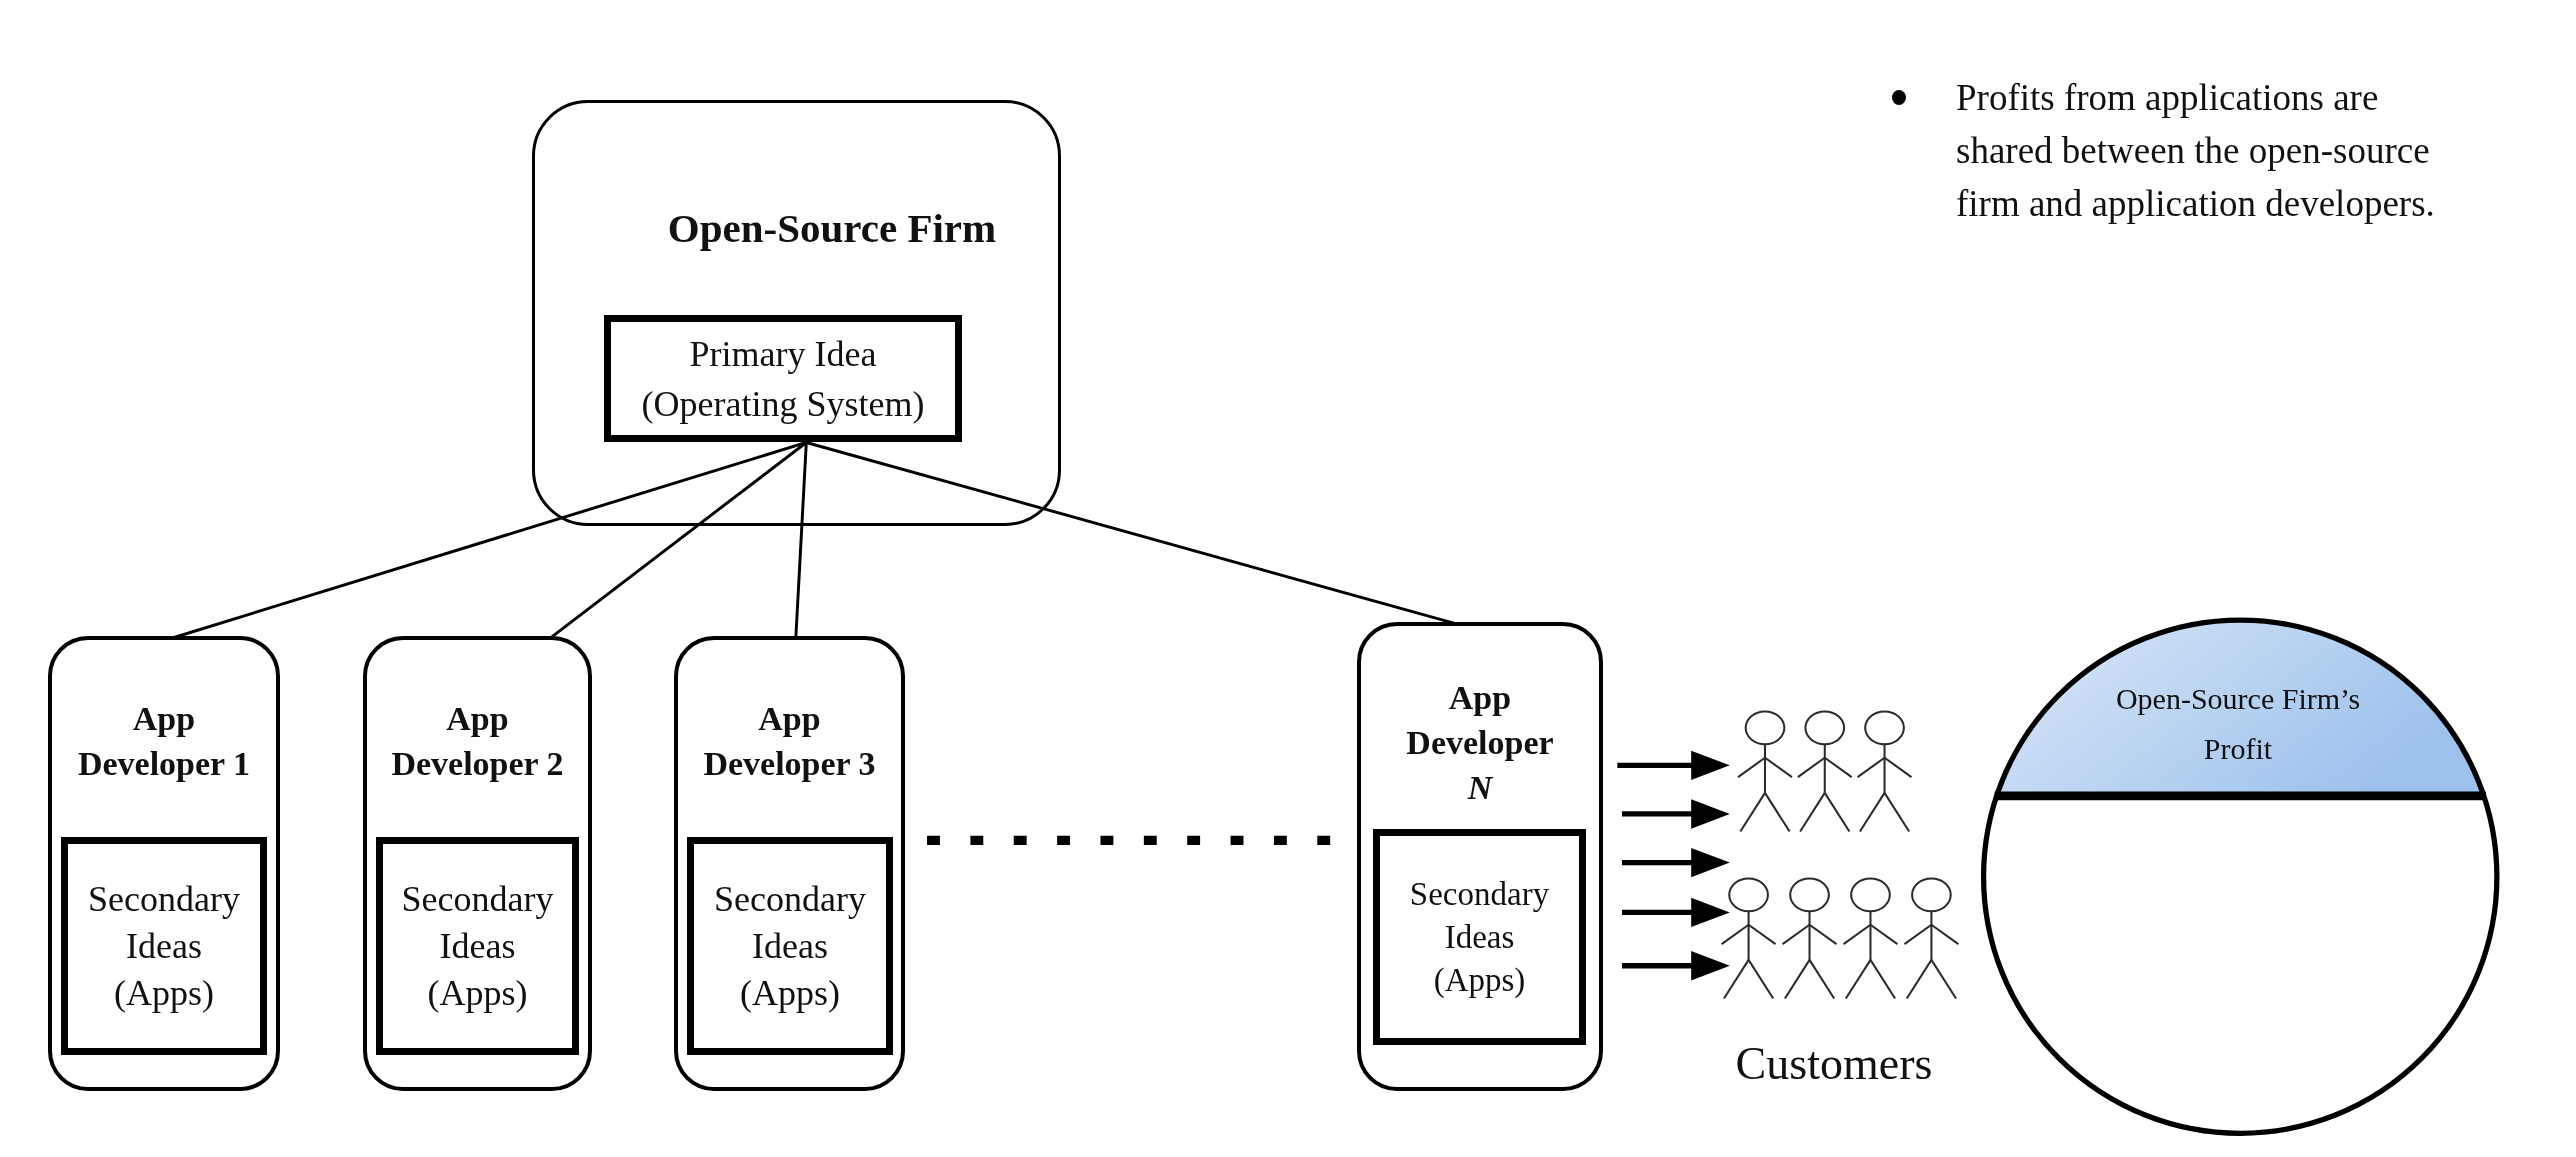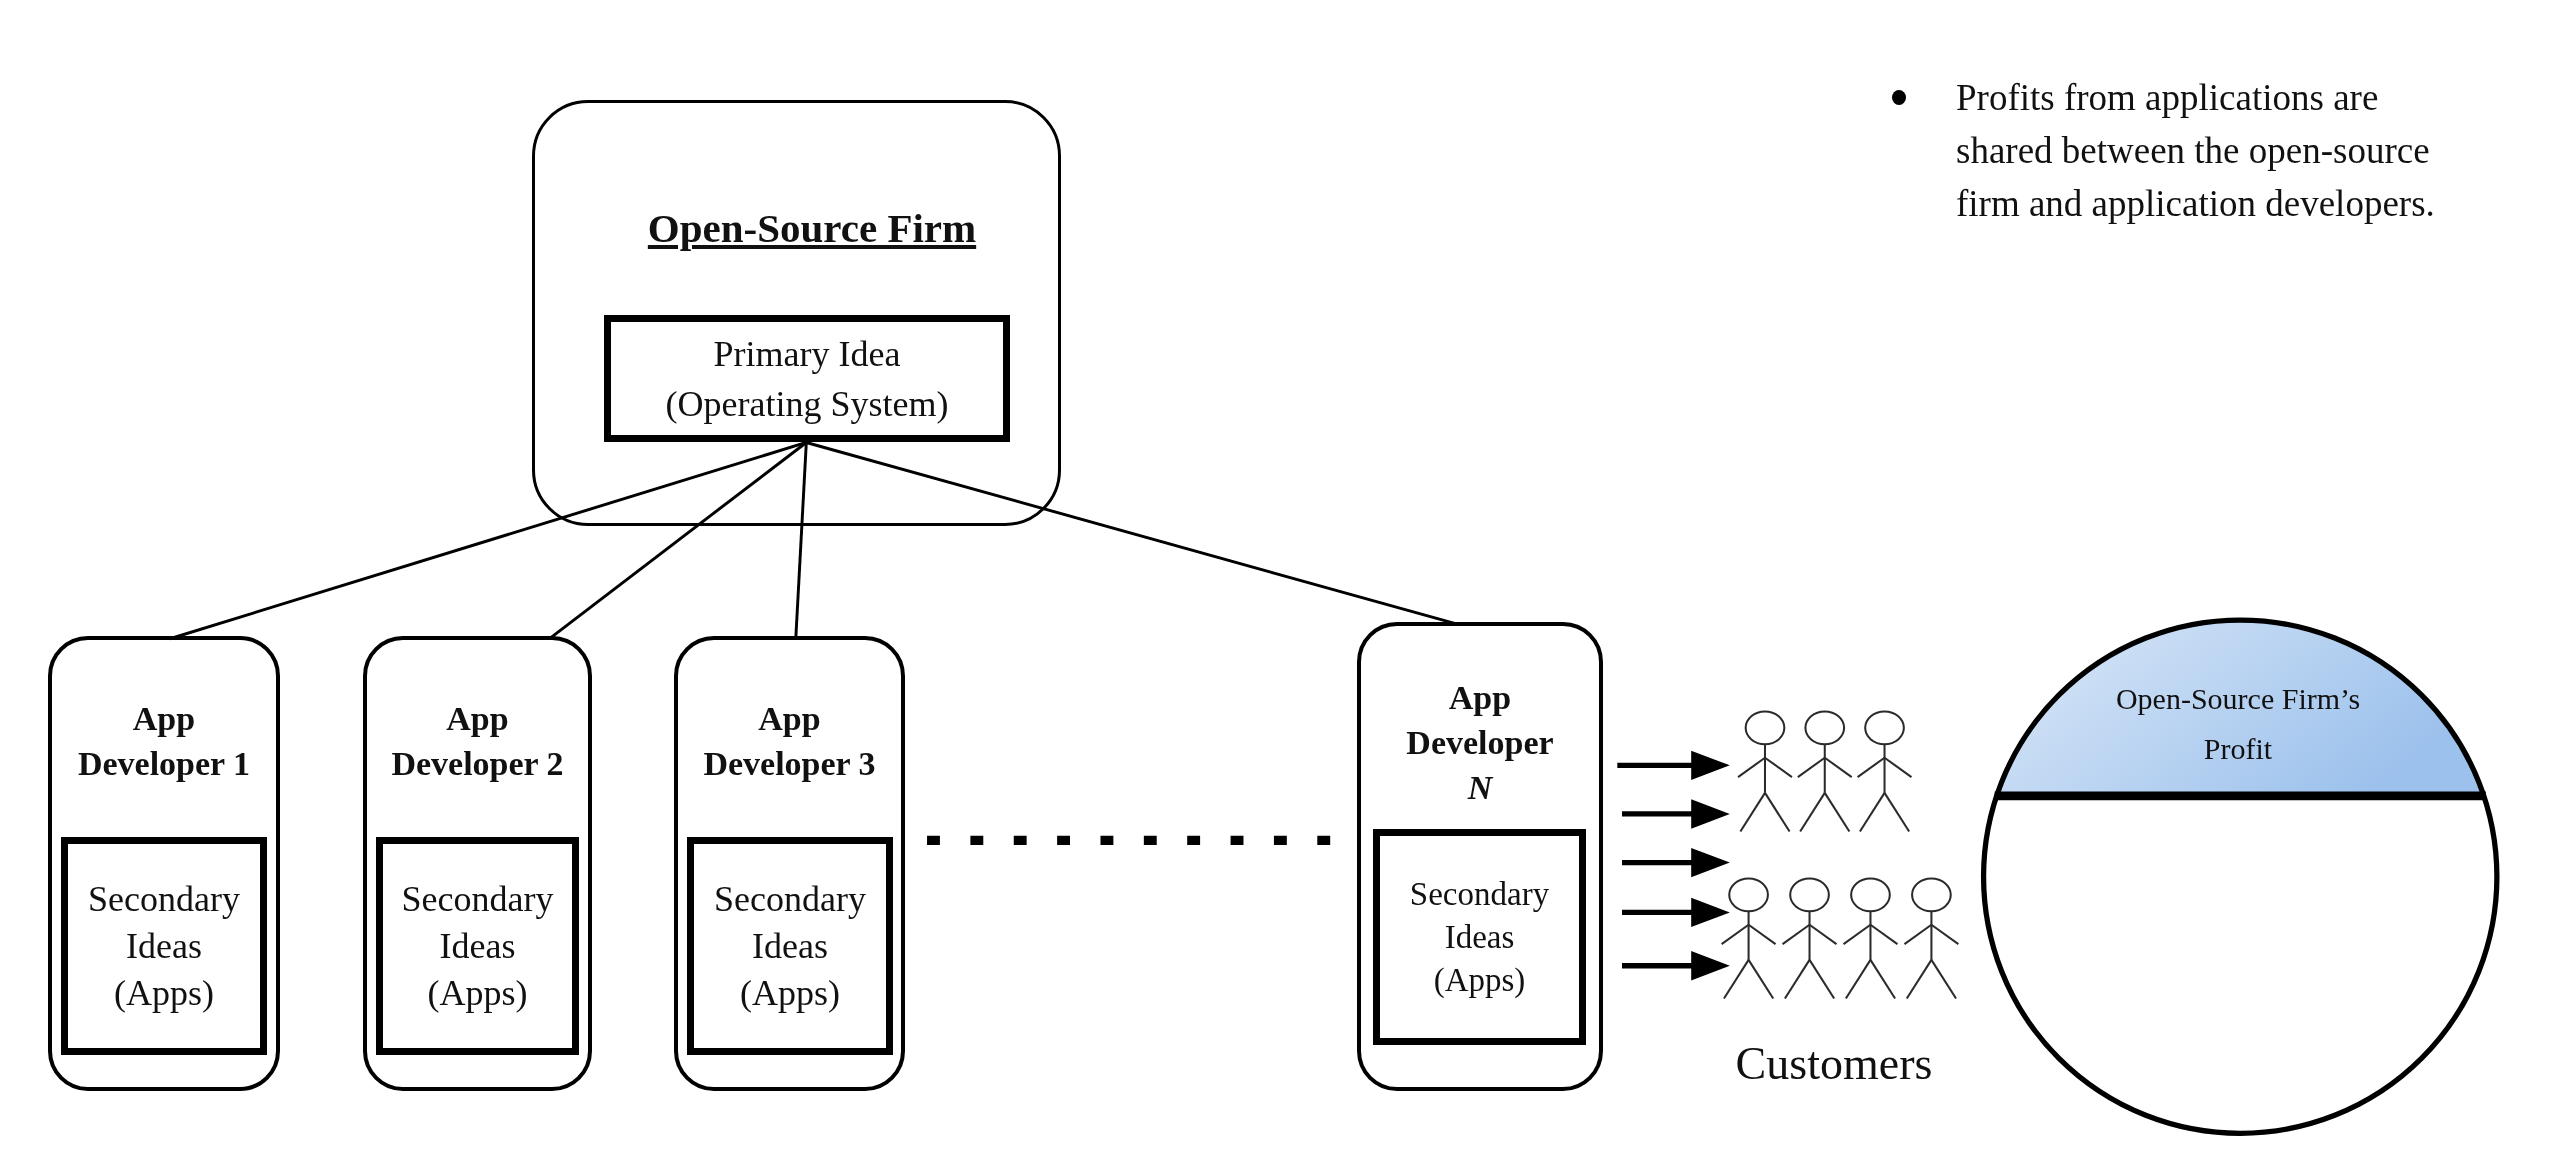--- a/index.html
+++ b/index.html
@@ -172,22 +172,22 @@
       </g>
 
     <g>
       <path d="M 3407 1358 A 438 438 0 0 1 4239 1358 Z" fill="url(#blueGrad)" stroke="none"></path>
       <circle cx="3823" cy="1496" r="438" fill="none" stroke="#000" stroke-width="9"></circle>
       <line x1="3404" y1="1358" x2="4242" y2="1358" stroke="#000" stroke-width="15"></line>
     </g>
   </svg>
 
   <div class="rbox" style="left:532px;top:100px;width:529px;height:426px;"></div>
-  <div class="boxtitle osf-title" style="left:532px;top:204px;width:560px;text-decoration:underline;">Open-Source Firm</div>
-  <div class="ibox primary-text" style="left:604px;top:315px;width:406px;height:127px;">Primary Idea
+  <div class="boxtitle osf-title" style="left:552px;top:204px;width:560px;">Open-Source Firm</div>
+  <div class="ibox primary-text" style="left:604px;top:315px;width:358px;height:127px;">Primary Idea
 (Operating System)</div>
 
   <div class="rbox devbox" style="left:48px;top:636px;width:232px;height:455px;"></div>
   <div class="boxtitle dev-title" style="left:48px;top:696px;width:232px;"><span>App
 Developer 1</span><em></em></div>
   <div class="ibox inner-text" style="left:61px;top:837px;width:206px;height:218px;">Secondary
 Ideas
 (Apps)</div>
 
   <div class="rbox devbox" style="left:363px;top:636px;width:229px;height:455px;"></div>

